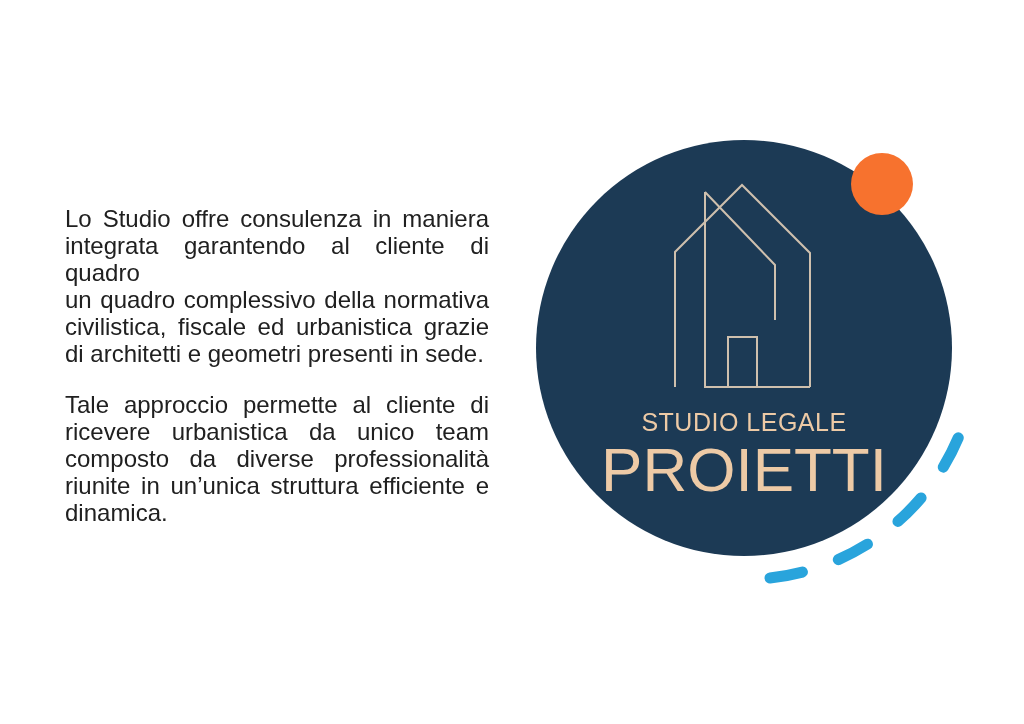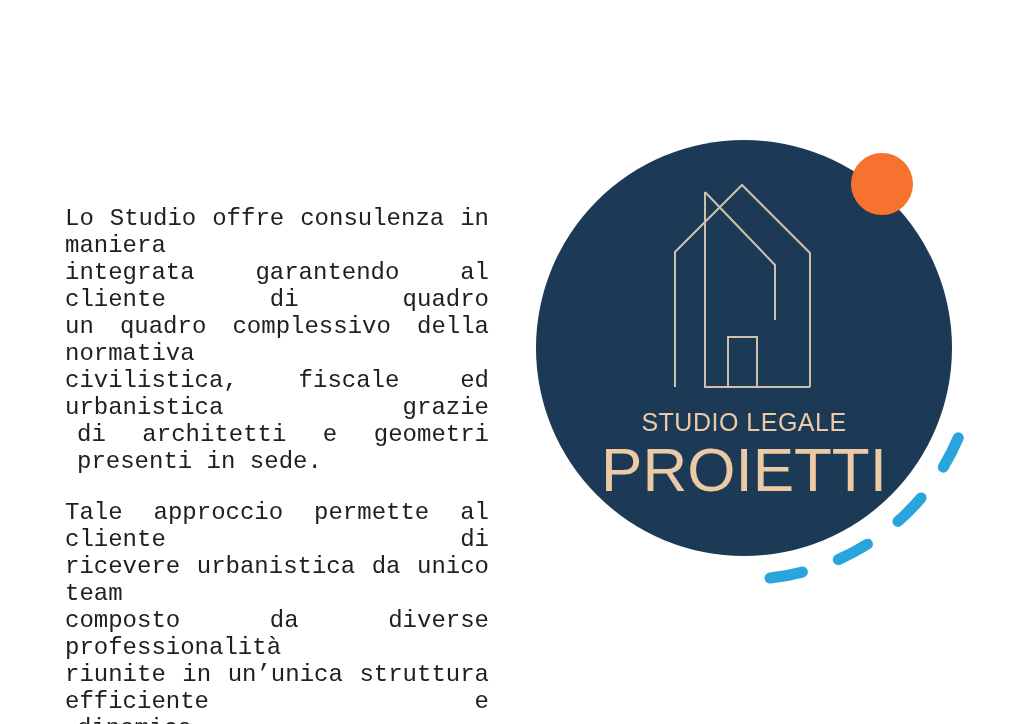--- a/index.html
+++ b/index.html
@@ -16,22 +16,22 @@
   .text-col {
     position: absolute;
     left: 65px;
     top: 205px;
     width: 424px;
     color: var(--body-text, #202020);
     font-size: 24px;
     line-height: 27px;
   }
   .para { margin: 0; }
-  .jline { text-align: justify; text-align-last: justify; font-family: Liberation Mono, monospace; }
-  .jline.end { text-align-last: left; margin-left: 12px; }
+  .jline { text-align: justify; text-align-last: justify; }
+  .jline.end { text-align-last: left; }
 
   
   .brand-layer { position: absolute; left: 0; top: 0; width: 1024px; height: 724px; }
   .c-navy   { fill: var(--navy, #1C3A55); }
   .c-orange { fill: var(--orange, #F7722E); }
   .house-lines {
     stroke: var(--house-line, #CFC0AE);
     stroke-width: 2;
     fill: none;
     stroke-linejoin: miter;

